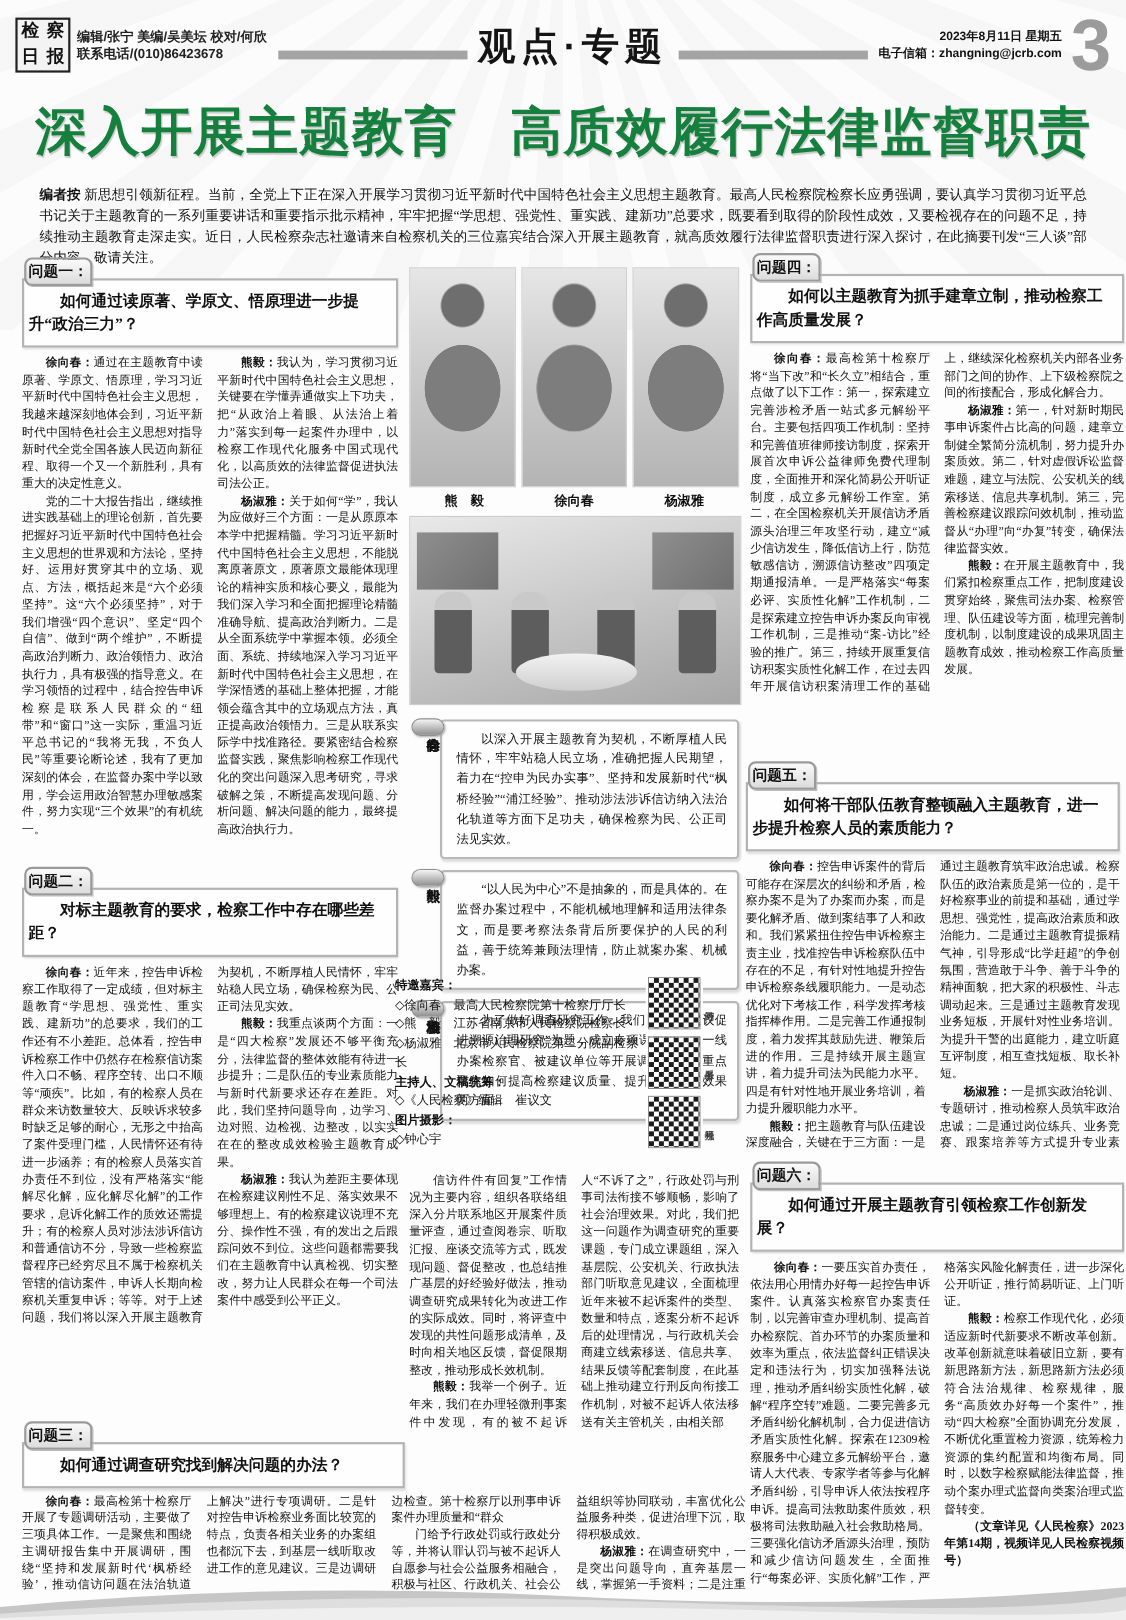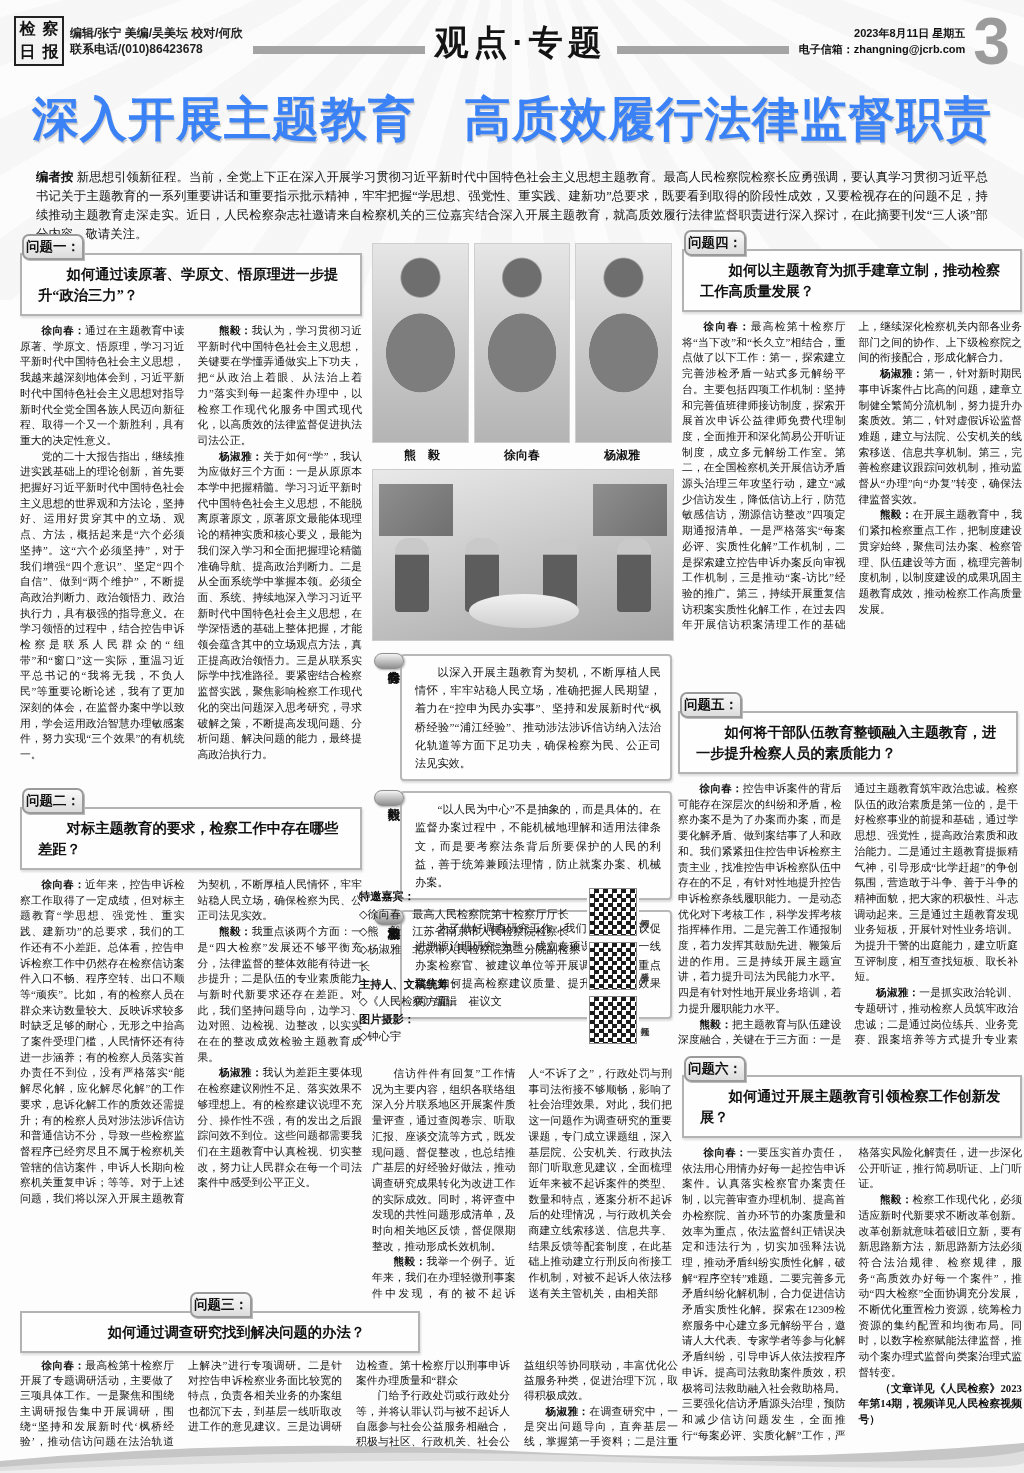--- a/index.html
+++ b/index.html
@@ -17,39 +17,39 @@
   .mast-lines{font-family:"Liberation Sans","DejaVu Sans",sans-serif;font-size:12px;line-height:16px;font-weight:700;color:#222;}
   .hbar{height:8px;background:#a4a4a4;flex:1;margin:18px 10px 0 10px;}
   .sec-title{font-family:"Liberation Sans","DejaVu Sans",sans-serif;font-weight:900;font-size:34px;
         letter-spacing:5px;color:#141414;white-space:nowrap;margin-top:4px;}
   .dateblock{font-family:"Liberation Sans","DejaVu Sans",sans-serif;font-size:11px;font-weight:700;
         text-align:right;line-height:16px;white-space:nowrap;}
   .pagenum{font-family:"Liberation Sans","DejaVu Sans",sans-serif;font-size:66px;font-weight:900;
         color:#9b9b9b;line-height:.85;margin-left:8px;}
   
   .headline{position:absolute;left:10px;top:88px;width:1004px;text-align:center;font-weight:900;
-        font-size:47px;letter-spacing:1px;color:#3b82f6;text-shadow:1px 2px 1px #c9c9c9;z-index:3;}
+        font-size:47px;letter-spacing:1px;color:#15803d;text-shadow:1px 2px 1px #c9c9c9;z-index:3;}
   .ednote{position:absolute;left:36px;top:168px;width:952px;font-size:12.4px;line-height:19px;
         text-align:justify;z-index:3;}
   .ednote b{font-weight:900;}
   
   .q-section{position:absolute;z-index:3;}
   .q-tab{position:relative;z-index:2;display:inline-block;margin-left:2px;border:2px solid #9a9a9a;
         background:linear-gradient(180deg,#fafafa,#dcdcdc);border-radius:7px 7px 0 7px;
         font-family:"Liberation Sans","DejaVu Sans",sans-serif;font-weight:900;font-size:13.5px;
         padding:2px 2px;box-shadow:1px 1px 0 #bbb;}
-  .q-box{border:2px solid #b3b3b3;background:#fefefe;margin-top:-7px;padding:9px 12px 8px 16px;
+  .q-box{border:2px solid #b3b3b3;background:#fefefe;margin-top:-7px;padding:9px 12px 8px 4px;
         font-size:14.3px;line-height:21px;font-weight:600;text-indent:2em;box-shadow:1px 2px 2px #ddd;}
   .q-body{margin-top:7px;column-gap:13px;column-count:2;text-align:justify;overflow:hidden;}
   .q-body p,.flow p{margin:0;text-indent:2em;font-size:10.8px;line-height:15.7px;}
   .q-body p b,.flow p b{font-family:"Liberation Sans","DejaVu Sans",sans-serif;font-size:10.6px;}
   .bold-line{font-weight:900 !important;}
   #q1{left:20px;top:234px;width:342px;} #q1 .q-body{height:470px;}
   #q2{left:20px;top:788px;width:342px;} #q2 .q-body{height:430px;}
-  #q3{left:20px;top:1292px;width:400px;text-align:center;}
+  #q3{left:20px;top:1292px;width:348px;}
   #q4{left:682px;top:230px;width:340px;} #q4 .q-body{height:378px;}
   #q5{left:678px;top:692px;width:340px;} #q5 .q-body{height:268px;}
   #q6{left:682px;top:1056px;width:340px;} #q6 .q-body{height:326px;}
   .flow{position:absolute;z-index:3;text-align:justify;overflow:hidden;}
   #q3-upper{left:372px;top:1066px;width:300px;height:284px;column-count:2;column-gap:13px;}
   #q3-lower{left:20px;top:1358px;width:658px;height:106px;column-count:4;column-gap:14px;}
   #q3-lower p{line-height:15.2px;}
   
   .portraits{position:absolute;left:372px;top:243px;width:300px;height:200px;display:flex;gap:5px;z-index:3;}
   .portrait{flex:1;background:

